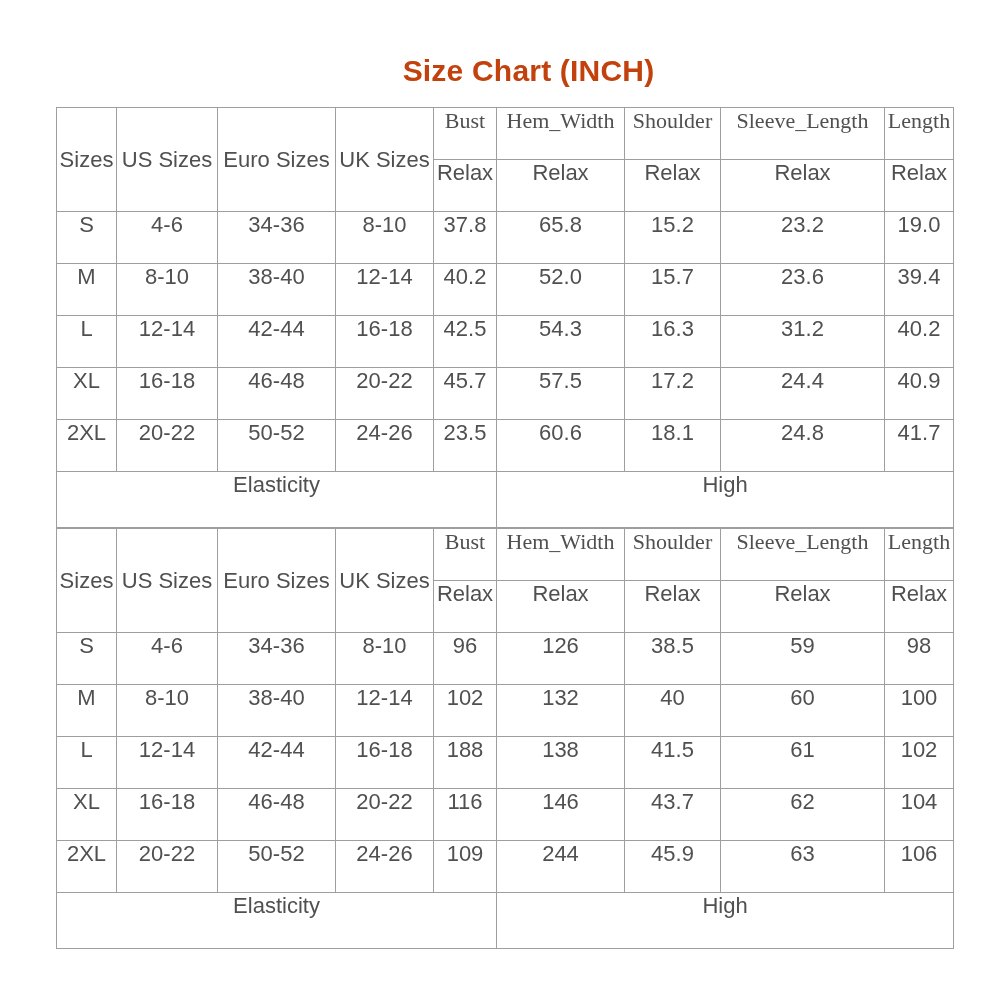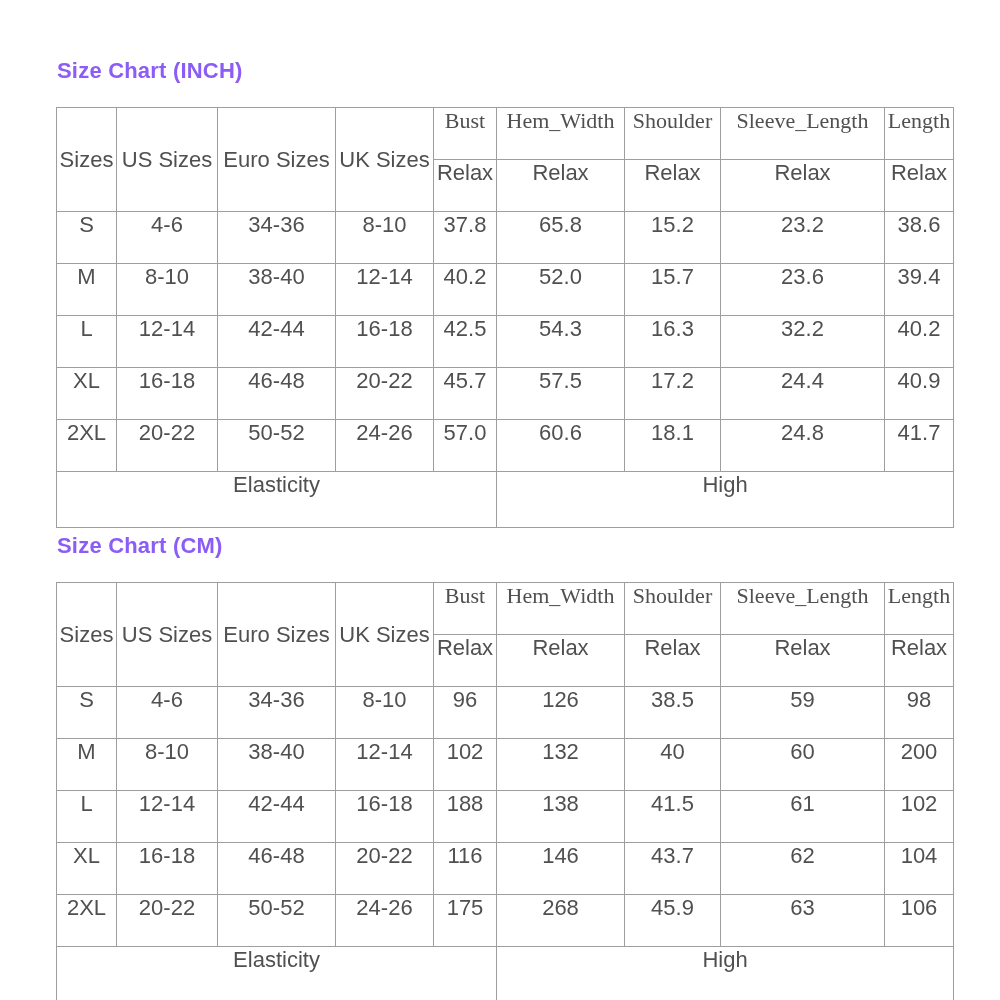--- a/index.html
+++ b/index.html
@@ -7,26 +7,27 @@
   body {
     width: 1000px;
     height: 1000px;
     overflow: hidden;
     background: #ffffff;
     font-family: "Liberation Sans", sans-serif;
   }
   .page { padding: 58px 0 0 56px; }
 
   .section-title {
-    font-size: 22px;
+    font-size: 30px;
     line-height: 26px;
     font-weight: bold;
-    color: #8b5cf6;
+    color: #c2410c;
     margin: 0 0 23px 1px;
     letter-spacing: 0.2px;
+    text-align: center;
   }
   .section-title.cm { margin-top: 5px; }
 
   table.size-chart {
     border-collapse: collapse;
     table-layout: fixed;
     width: 898px;
     font-size: 22px;
     line-height: 26px;
     color: #505050;
@@ -91,76 +92,75 @@
     <tbody>
         <tr>
           <td>S</td>
           <td>4-6</td>
           <td>34-36</td>
           <td>8-10</td>
           <td>37.8</td>
           <td>65.8</td>
           <td>15.2</td>
           <td>23.2</td>
-          <td>38.6</td>
+          <td>19.0</td>
         </tr>
         <tr>
           <td>M</td>
           <td>8-10</td>
           <td>38-40</td>
           <td>12-14</td>
           <td>40.2</td>
           <td>52.0</td>
           <td>15.7</td>
           <td>23.6</td>
           <td>39.4</td>
         </tr>
         <tr>
           <td>L</td>
           <td>12-14</td>
           <td>42-44</td>
           <td>16-18</td>
           <td>42.5</td>
           <td>54.3</td>
           <td>16.3</td>
-          <td>32.2</td>
+          <td>31.2</td>
           <td>40.2</td>
         </tr>
         <tr>
           <td>XL</td>
           <td>16-18</td>
           <td>46-48</td>
           <td>20-22</td>
           <td>45.7</td>
           <td>57.5</td>
           <td>17.2</td>
           <td>24.4</td>
           <td>40.9</td>
         </tr>
         <tr>
           <td>2XL</td>
           <td>20-22</td>
           <td>50-52</td>
           <td>24-26</td>
-          <td>57.0</td>
+          <td>23.5</td>
           <td>60.6</td>
           <td>18.1</td>
           <td>24.8</td>
           <td>41.7</td>
         </tr>
       </tbody>
     <tfoot>
       <tr>
         <td colspan="5">Elasticity</td>
         <td colspan="4">High</td>
       </tr>
     </tfoot>
   </table>
 
-  <h2 class="section-title cm">Size Chart (CM)</h2>
 
   <table class="size-chart">
     <colgroup>
       <col style="width:60px">
         <col style="width:101px">
         <col style="width:118px">
         <col style="width:98px">
       <col style="width:63px">
         <col style="width:128px">
         <col style="width:96px">
@@ -201,21 +201,21 @@
         </tr>
         <tr>
           <td>M</td>
           <td>8-10</td>
           <td>38-40</td>
           <td>12-14</td>
           <td>102</td>
           <td>132</td>
           <td>40</td>
           <td>60</td>
-          <td>200</td>
+          <td>100</td>
         </tr>
         <tr>
           <td>L</td>
           <td>12-14</td>
           <td>42-44</td>
           <td>16-18</td>
           <td>188</td>
           <td>138</td>
           <td>41.5</td>
           <td>61</td>
@@ -230,22 +230,22 @@
           <td>146</td>
           <td>43.7</td>
           <td>62</td>
           <td>104</td>
         </tr>
         <tr>
           <td>2XL</td>
           <td>20-22</td>
           <td>50-52</td>
           <td>24-26</td>
-          <td>175</td>
-          <td>268</td>
+          <td>109</td>
+          <td>244</td>
           <td>45.9</td>
           <td>63</td>
           <td>106</td>
         </tr>
       </tbody>
     <tfoot>
       <tr>
         <td colspan="5">Elasticity</td>
         <td colspan="4">High</td>
       </tr>

